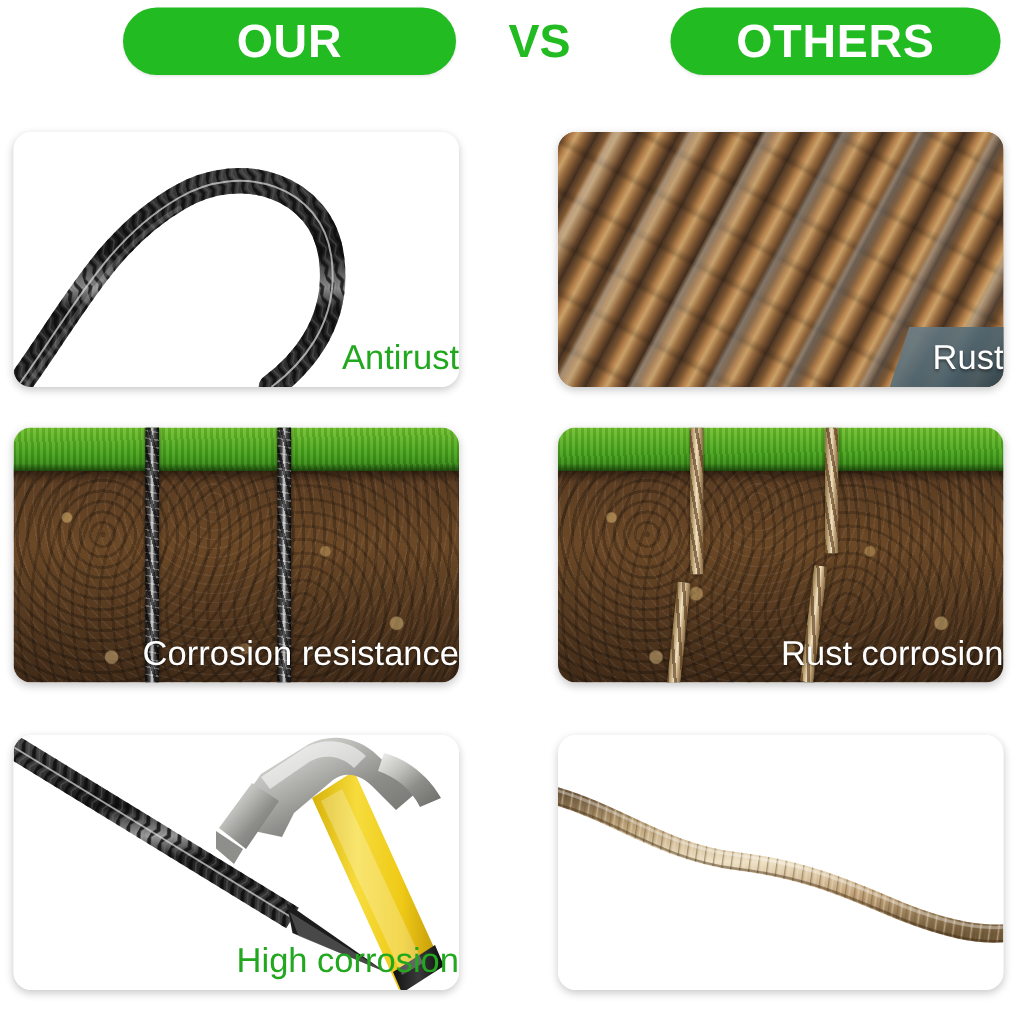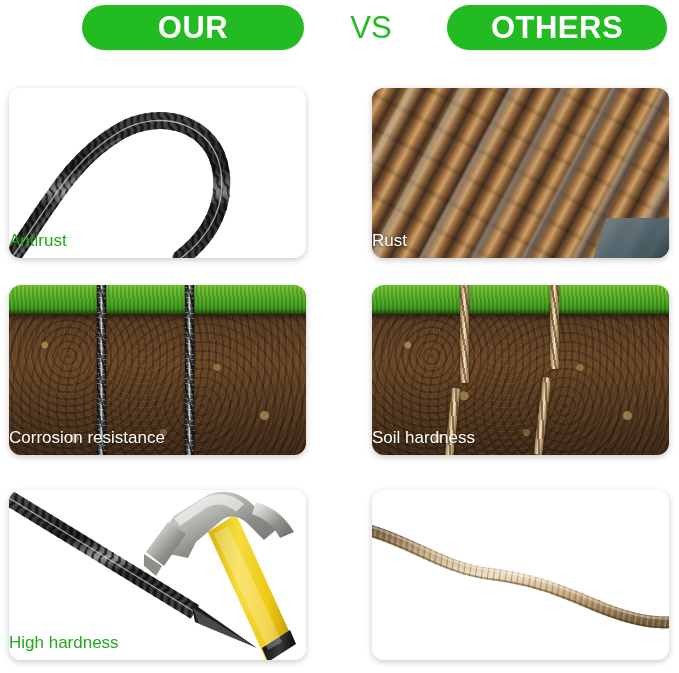--- a/index.html
+++ b/index.html
@@ -41,23 +41,22 @@
     font-weight: bold;
     font-size: 31px;
     letter-spacing: 0.5px;
     line-height: 1;
   }
   .vs {
     position: absolute;
     left: 297px;
     top: 12px;
     width: 64px;
-    text-align: center;
     color: #22bb22;
-    font-weight: normal;
+    font-weight: bold;
     font-size: 31px;
     line-height: 1;
   }
 
   
   .grid {
     position: absolute;
     top: 60px;
     left: 0;
     width: 679px;
@@ -77,22 +76,22 @@
   .row-1 { top: 28px; }
   .row-2 { top: 225px; }
   .row-3 { top: 430px; }
 
   .scene { position: absolute; inset: 0; overflow: hidden; }
 
   .caption {
     position: absolute;
     left: 0; right: 0;
     bottom: 8px;
-    text-align: left;
-    font-size: 17px;
+    text-align: right;
+    font-size: 23px;
     line-height: 1.05;
     z-index: 40;
     pointer-events: none;
     white-space: nowrap;
   }
   .caption-green { color: #22a81f; }
   .caption-white { color: #ffffff; text-shadow: 0 1px 2px rgba(0,0,0,0.45); }
 
   
   .hook-wrap { position:absolute; inset:0; background:#fff; }
@@ -259,21 +258,21 @@
   <div class="card col-r row-2">
     <div class="scene">
       <div class="grass"></div>
       <div class="soil"></div>
 
       <div class="stake-rust" style="left:88px;  top:0px;  height:98px;"></div>
       <div class="stake-rust" style="left:76px;  top:103px; height:70px; transform:rotate(6deg);"></div>
       <div class="stake-rust" style="left:178px; top:0px;  height:84px;"></div>
       <div class="stake-rust" style="left:166px; top:92px; height:78px; transform:rotate(7deg);"></div>
     </div>
-    <div class="caption caption-white">Soil hardness</div>
+    <div class="caption caption-white">Rust corrosion</div>
   </div>
 
   <div class="card col-l row-3">
     <div class="scene white-bg">
       <svg class="rebar-svg" width="297" height="170" viewBox="0 0 297 170">
         <defs>
           <linearGradient id="barG2" x1="0" y1="0" x2="0" y2="1">
             <stop offset="0%" stop-color="#454545"></stop>
             <stop offset="35%" stop-color="#181818"></stop>
             <stop offset="52%" stop-color="#9d9d9d"></stop>
@@ -316,21 +315,21 @@
         <path d="M118 160 L146 142 L152 156 L124 174 Z" fill="url(#grip)"></path>
         <path d="M70 46 L84 38 L138 154 L124 162 Z" fill="rgba(255,255,255,0.25)"></path>
 
         <path d="M6 62 L30 28 L62 8 C 78 0, 96 4, 108 16 L134 40 L120 52 L104 36 C 96 28, 86 26, 78 32 L52 54 L44 70 Z" fill="url(#steel)"></path>
         <path d="M112 14 C 128 18, 142 30, 150 44 L136 50 C 130 38, 120 30, 108 26 Z" fill="url(#steel)"></path>
         <path d="M2 64 L24 34 L42 46 L20 78 Z" fill="url(#steel)"></path>
         <path d="M0 66 L18 78 L12 88 L-2 76 Z" fill="#8e8e8a"></path>
         <path d="M30 30 L60 10 C 74 3, 90 6, 100 16 L92 24 C 84 16, 72 14, 62 20 L36 38 Z" fill="rgba(255,255,255,0.55)"></path>
       </svg>
     </div>
-    <div class="caption caption-green">High hardness</div>
+    <div class="caption caption-green">High corrosion</div>
   </div>
 
   <div class="card col-r row-3">
     <div class="scene white-bg">
       <svg class="bend-svg" width="297" height="170" viewBox="0 0 297 170">
         <defs>
           <linearGradient id="tan" x1="0" y1="0" x2="0" y2="1">
             <stop offset="0%" stop-color="#6a543a"></stop>
             <stop offset="22%" stop-color="#b9a077"></stop>
             <stop offset="48%" stop-color="#efe2c7"></stop>

